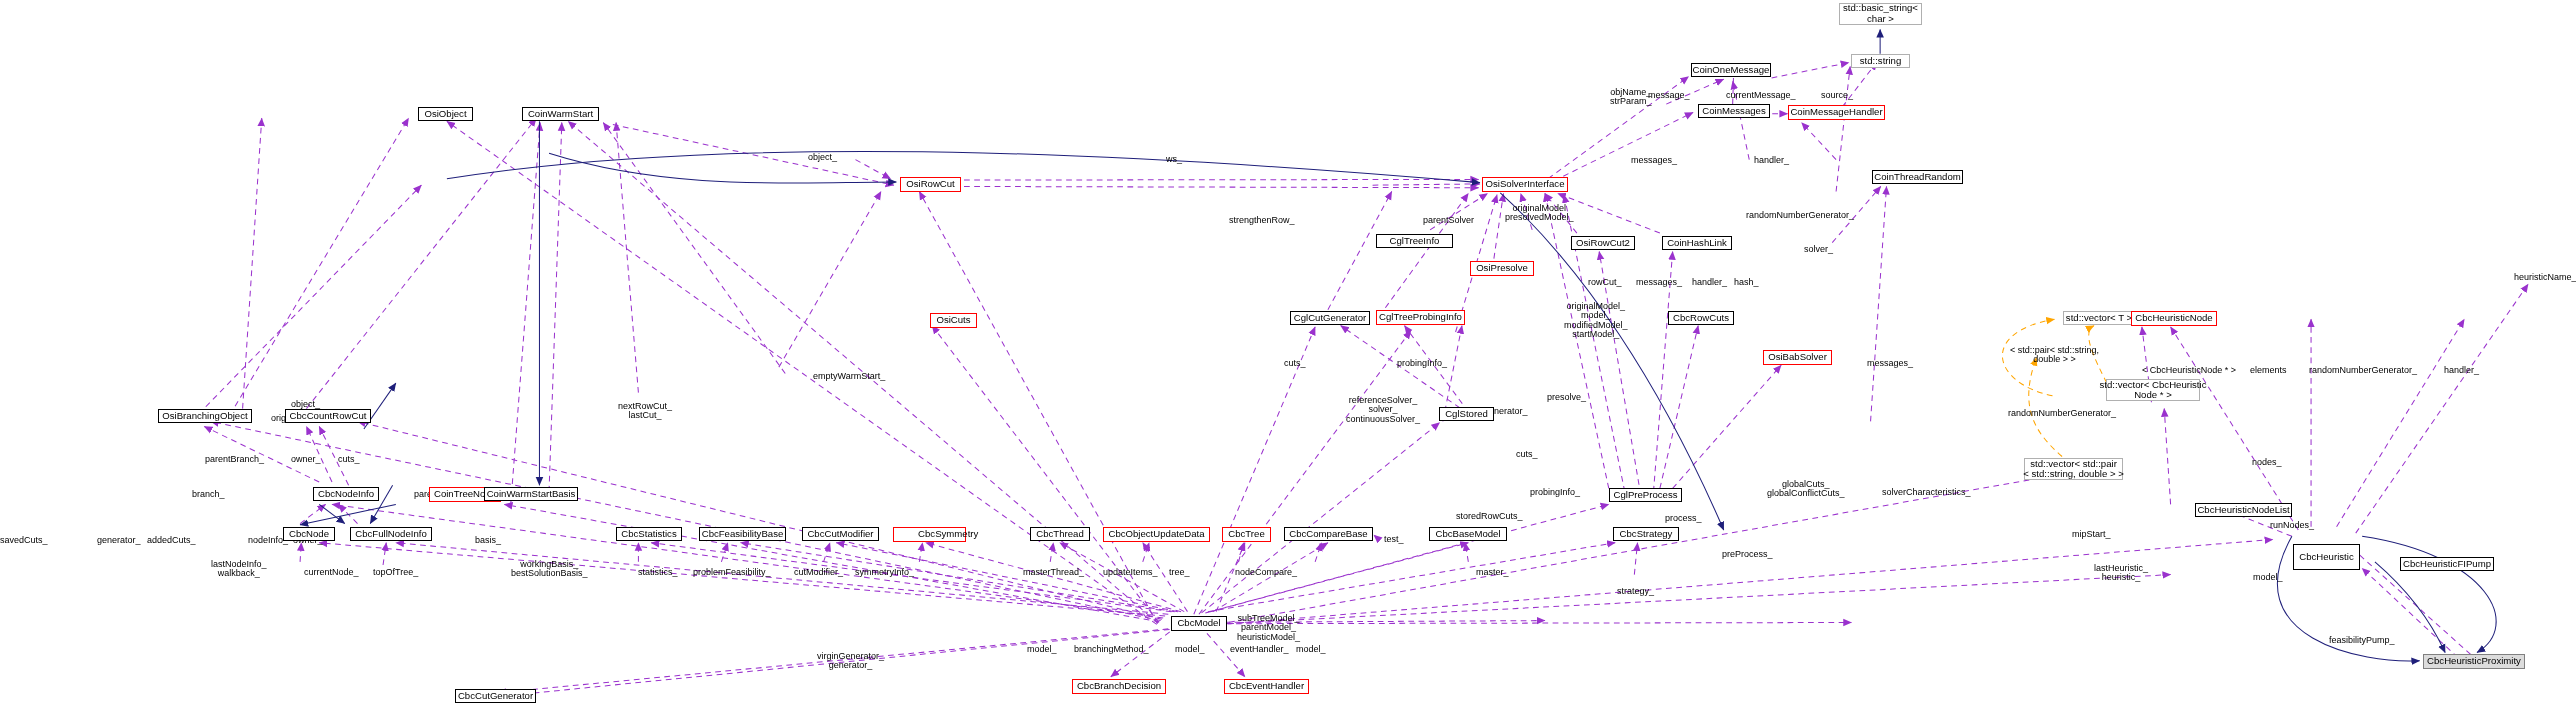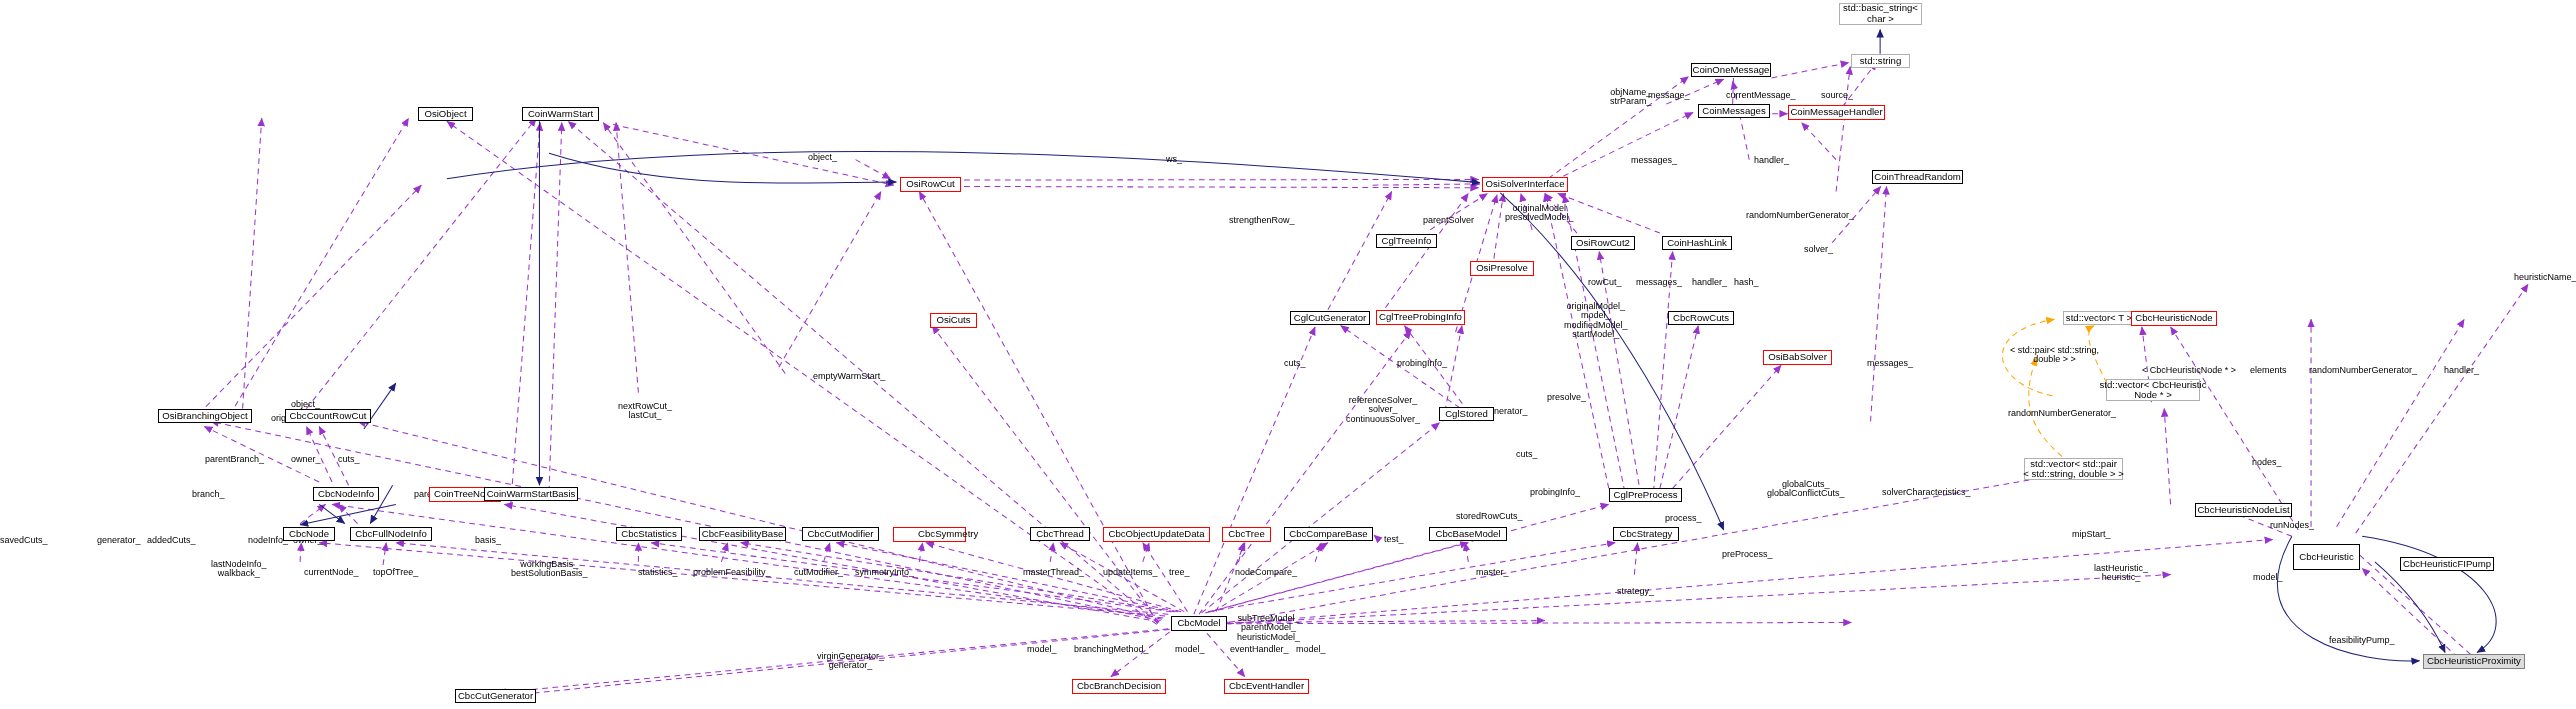--- a/index.html
+++ b/index.html
@@ -199,21 +199,21 @@
 char &gt;</div>
       <div class="node gray" style="left: 1851px; top: 54px; width: 59px; height: 14px;">std::string</div>
       <div class="node bold" style="left: 1691px; top: 63px; width: 80px; height: 14px;">CoinOneMessage</div>
       <div class="node bold" style="left: 1698px; top: 104px; width: 72px; height: 14px;">CoinMessages</div>
       <div class="node red" style="left: 1788px; top: 105px; width: 97px; height: 15.3px;">CoinMessageHandler</div>
       <div class="node bold" style="left: 1872px; top: 170px; width: 91px; height: 14px;">CoinThreadRandom</div>
       <div class="node bold" style="left: 418px; top: 107px; width: 55px; height: 14px;">OsiObject</div>
       <div class="node bold" style="left: 522px; top: 107px; width: 77px; height: 14px;">CoinWarmStart</div>
       <div class="node red" style="left: 900px; top: 177px; width: 61px; height: 14.7px;">OsiRowCut</div>
       <div class="node red" style="left: 1482px; top: 177px; width: 86px; height: 14.7px;">OsiSolverInterface</div>
-      <div class="node bold" style="left: 1376px; top: 234px; width: 61px; height: 14px;">CglTreeInfo</div>
+      <div class="node bold" style="left: 1376px; top: 234px; width: 77px; height: 14px;">CglTreeInfo</div>
       <div class="node red" style="left: 1470px; top: 261px; width: 64px; height: 14.7px;">OsiPresolve</div>
       <div class="node bold" style="left: 1571px; top: 236px; width: 64px; height: 14px;">OsiRowCut2</div>
       <div class="node bold" style="left: 1662px; top: 236px; width: 70px; height: 14px;">CoinHashLink</div>
       <div class="node red" style="left: 930px; top: 313px; width: 47px; height: 14.7px;">OsiCuts</div>
       <div class="node bold" style="left: 1290px; top: 311px; width: 80px; height: 14px;">CglCutGenerator</div>
       <div class="node red" style="left: 1376px; top: 310px; width: 89px; height: 14.7px;">CglTreeProbingInfo</div>
       <div class="node bold" style="left: 1668px; top: 311px; width: 66px; height: 14px;">CbcRowCuts</div>
       <div class="node red" style="left: 1763px; top: 350px; width: 69px; height: 14.7px;">OsiBabSolver</div>
       <div class="node gray" style="left: 2063px; top: 311px; width: 72px; height: 14px;">std::vector&lt; T &gt;</div>
       <div class="node red" style="left: 2131px; top: 311px; width: 86px; height: 14.7px;">CbcHeuristicNode</div>

